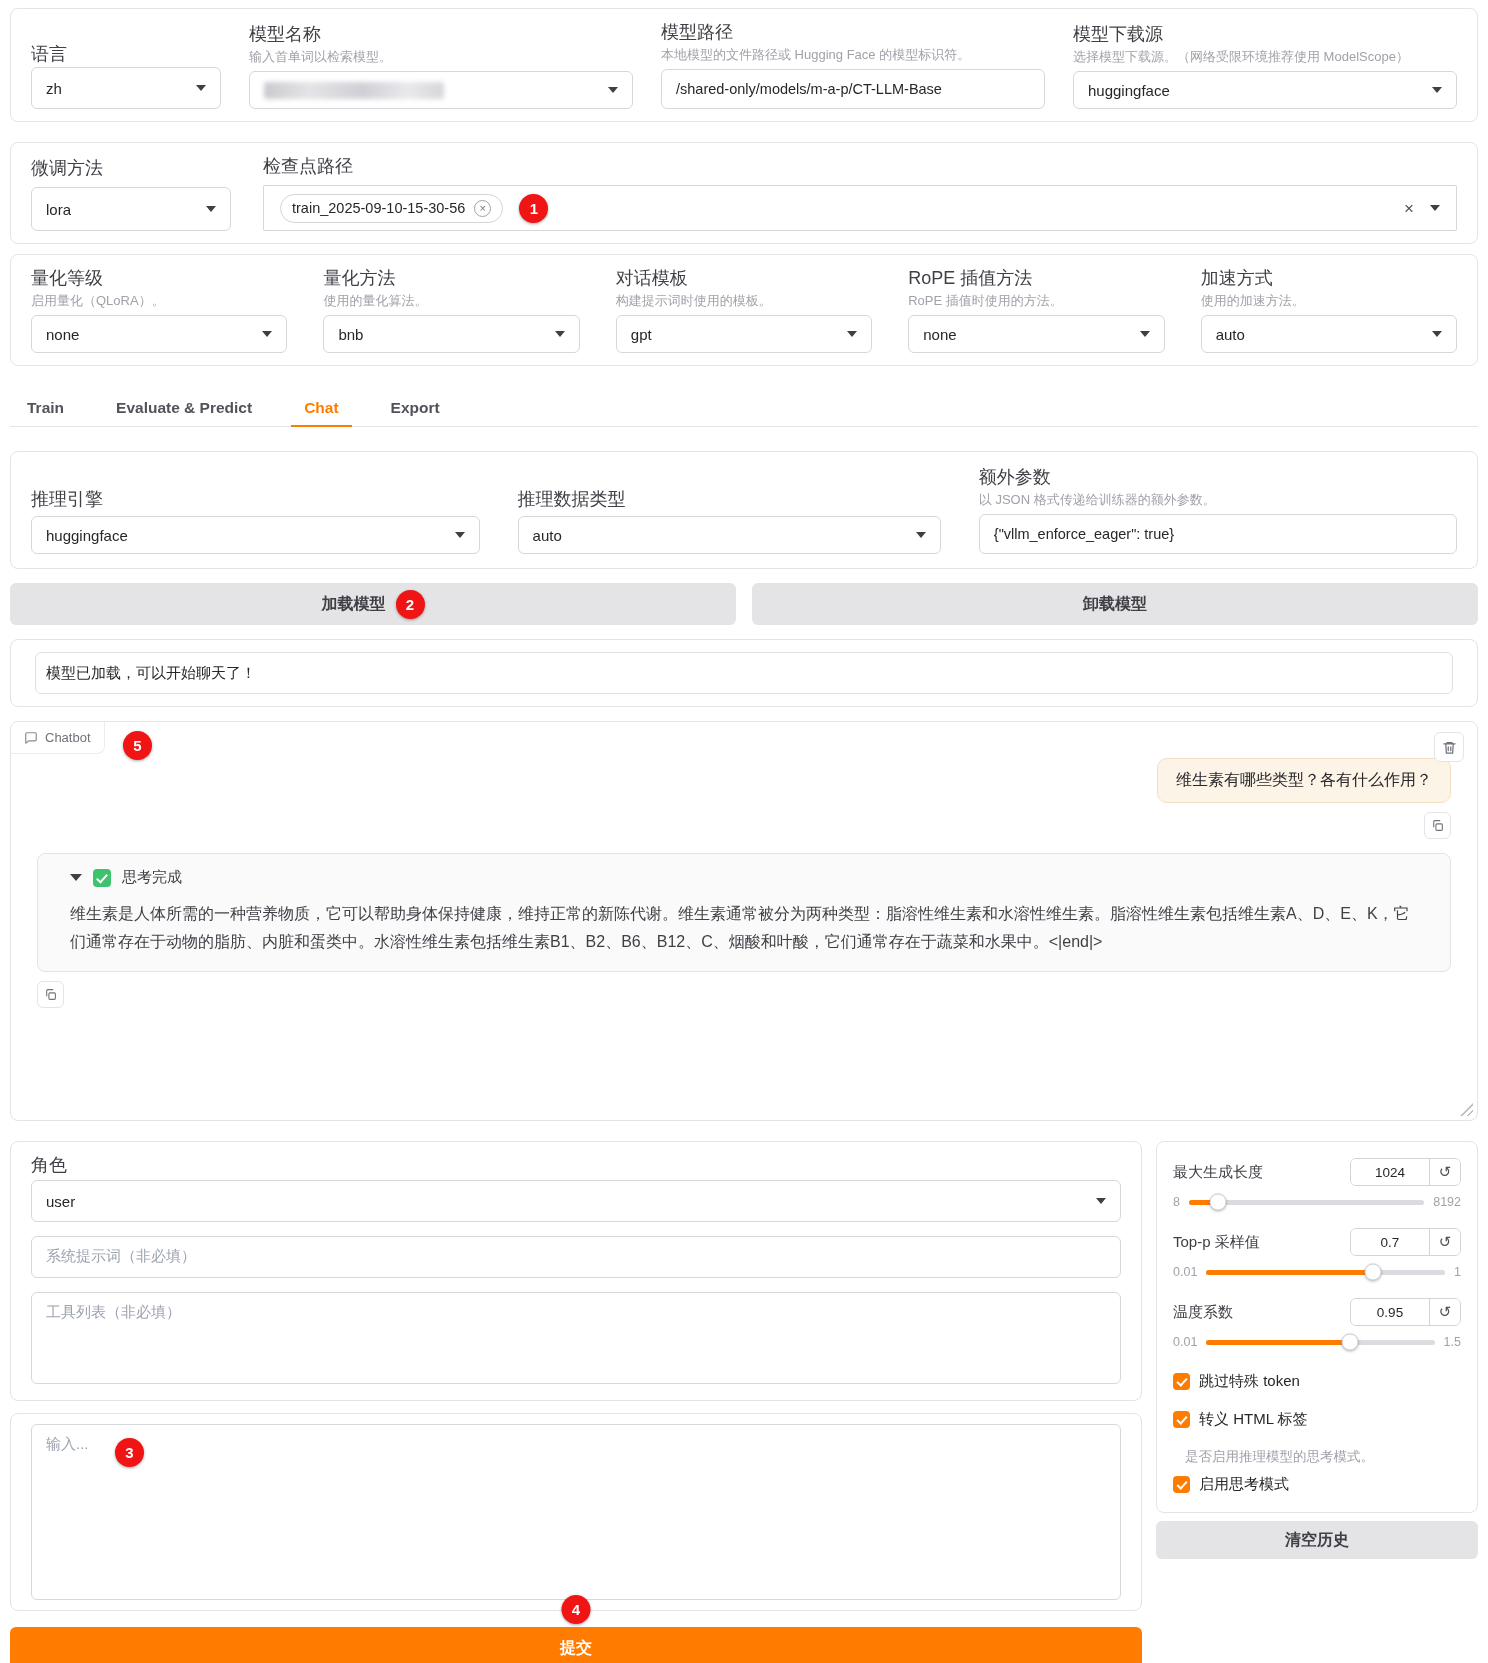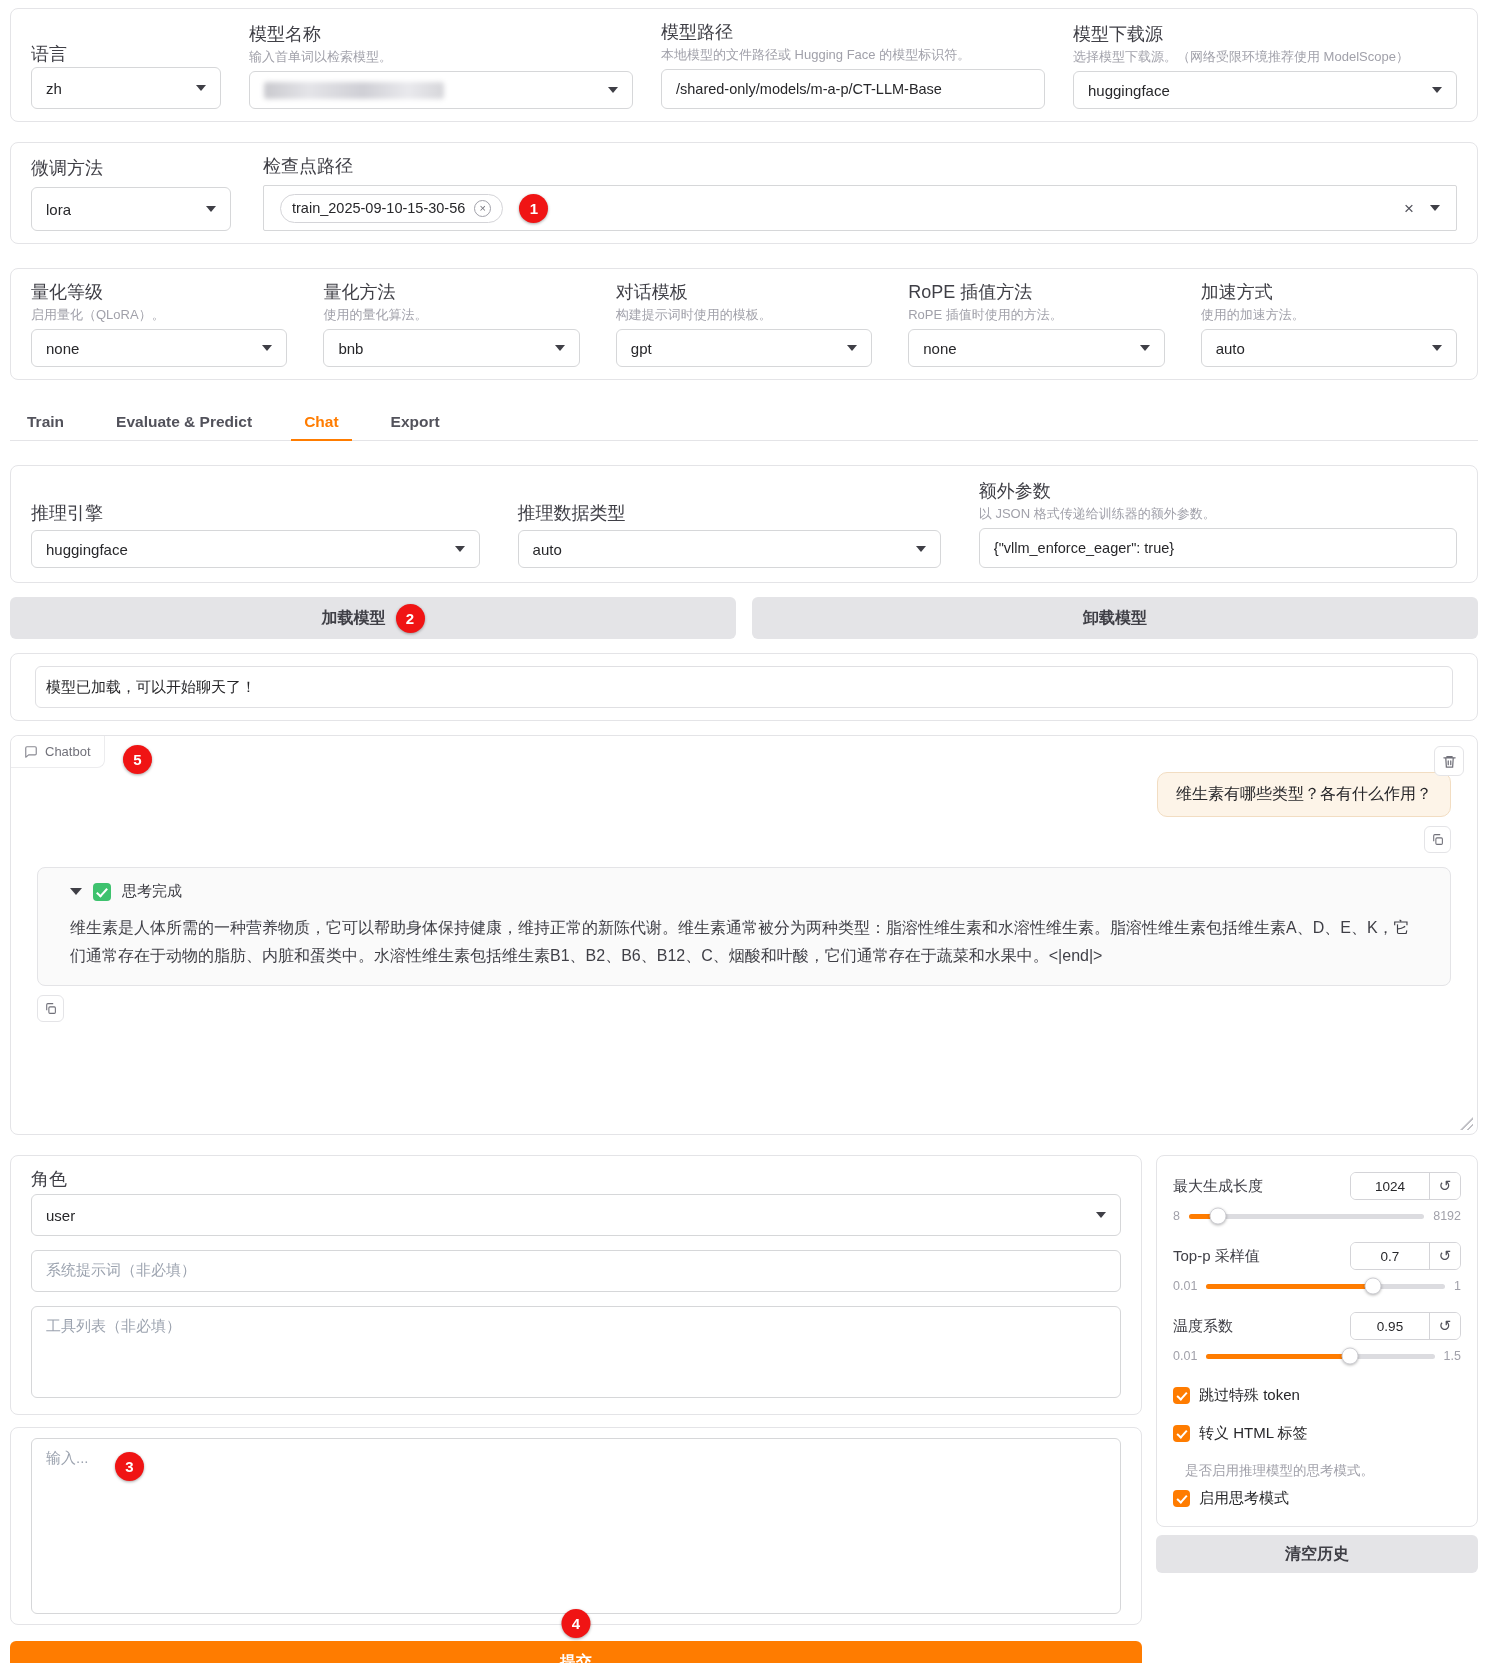--- a/index.html
+++ b/index.html
@@ -155,21 +155,21 @@
         </span>
         <span class="badge" style="margin-left:16px">1</span>
         <span class="ms-right">
           <span class="ms-clear">×</span>
           <span class="caret"></span>
         </span>
       </div>
     </div>
   </section>
 
-  <section class="group rowflex" style="margin-top:24px;gap:36px">
+  <section class="group rowflex" style="margin-top:10px;gap:36px">
     <div class="field" style="flex:1">
       <div class="label">量化等级</div>
       <div class="hint">启用量化（QLoRA）。</div>
       <div class="control dropdown">
         <span class="dd-value">none</span>
         <span class="caret"></span>
       </div>
     </div>
     <div class="field" style="flex:1">
       <div class="label">量化方法</div>

